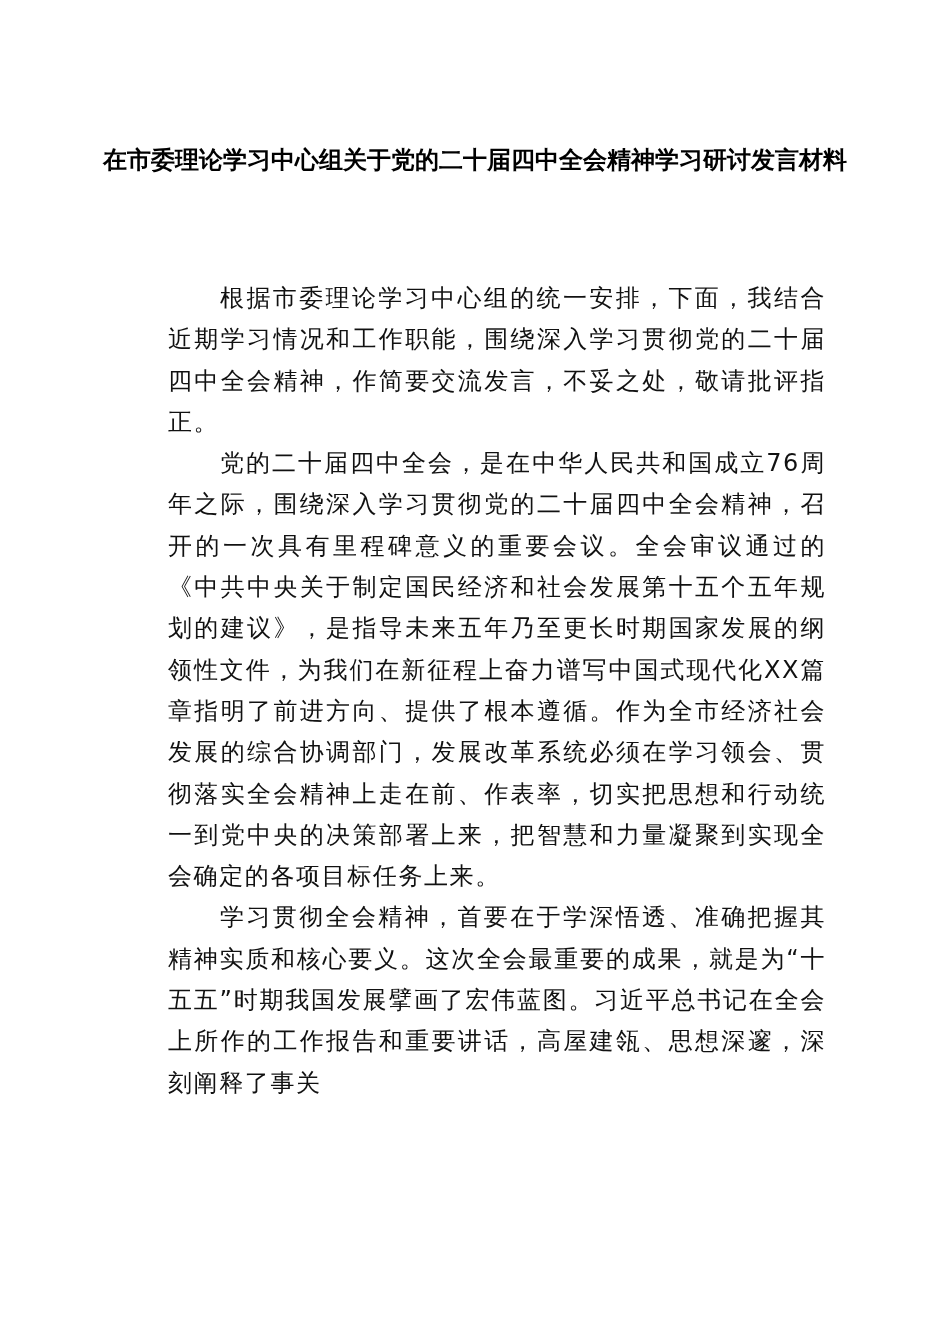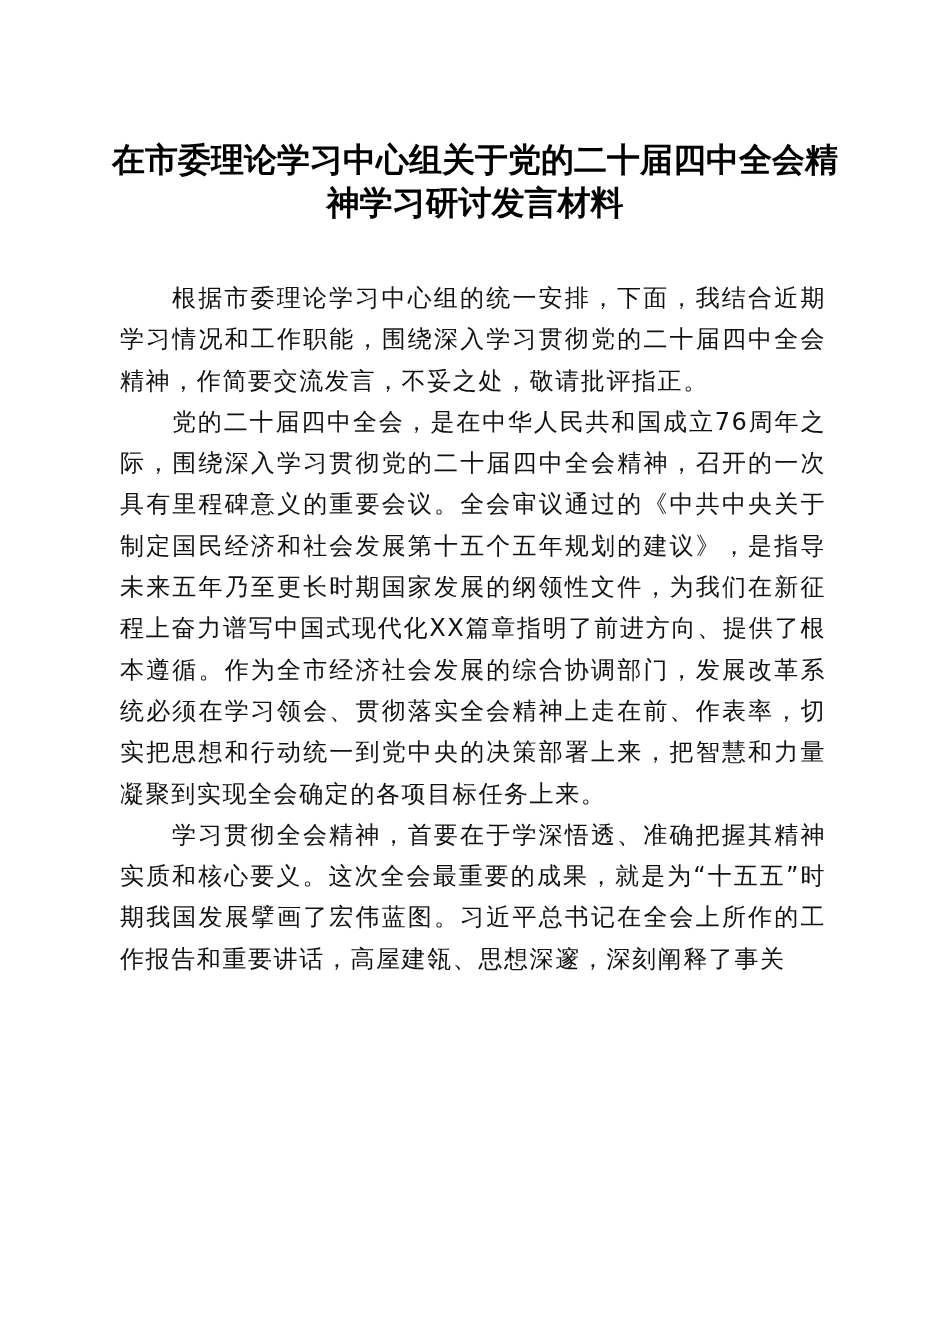--- a/index.html
+++ b/index.html
@@ -1,30 +1,30 @@
 <!DOCTYPE html>
 <html><head>
 <meta charset="utf-8">
 <style>
   html, body { margin: 0; padding: 0; background: #ffffff; }
   body { width: 950px; height: 1344px; position: relative; overflow: hidden; }
   .page { position: absolute; left: 0; top: 0; width: 950px; height: 1344px; background: #fff; }
   .title {
     position: absolute; left: 100px; width: 750px; top: 138px;
     font-family: "DejaVu Serif", "Liberation Serif", serif;
-    font-weight: bold; font-size: 33px; line-height: 43px;
+    font-weight: bold; font-size: 24px; line-height: 43px;
     color: #000; text-align: center; letter-spacing: 0px;
   }
   .body {
     position: absolute; left: 120px; width: 706px; top: 278px;
     font-family: "DejaVu Sans", "Liberation Sans", sans-serif;
     font-size: 24px; line-height: 41.3px; color: #111;
   }
   .body p { margin: 0; text-align: justify; text-align-last: left; letter-spacing: 1.6px; }
-  .body p.indent { text-indent: 52px; }
+  .body p.indent { text-indent: 52px; margin-left: 48px; }
   .body p.heading { font-weight: bold; font-family: "DejaVu Sans", "Liberation Sans", sans-serif; letter-spacing: 0.4px; color: #000; }
 </style>
 </head>
 <body>
 
 <div class="page">
   <div class="title">在市委理论学习中心组关于党的二十届四中全会精神学习研讨发言材料</div>
 
   <div class="body">
     <p class="indent">根据市委理论学习中心组的统一安排，下面，我结合近期学习情况和工作职能，围绕深入学习贯彻党的二十届四中全会精神，作简要交流发言，不妥之处，敬请批评指正。</p>

